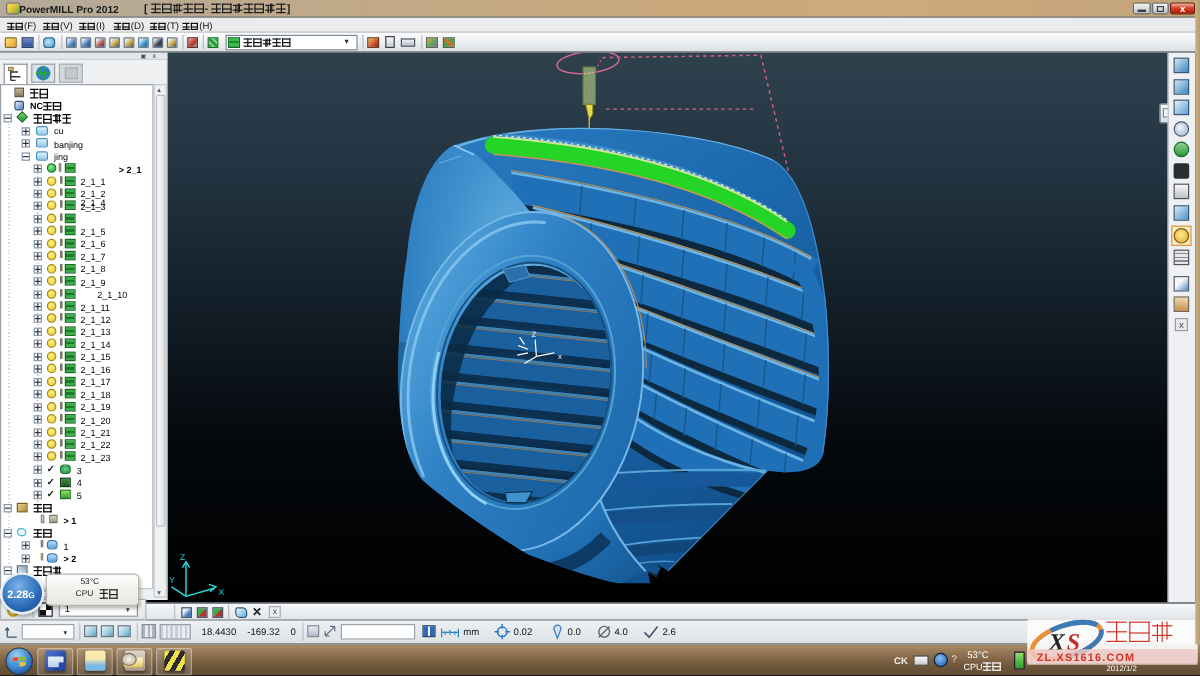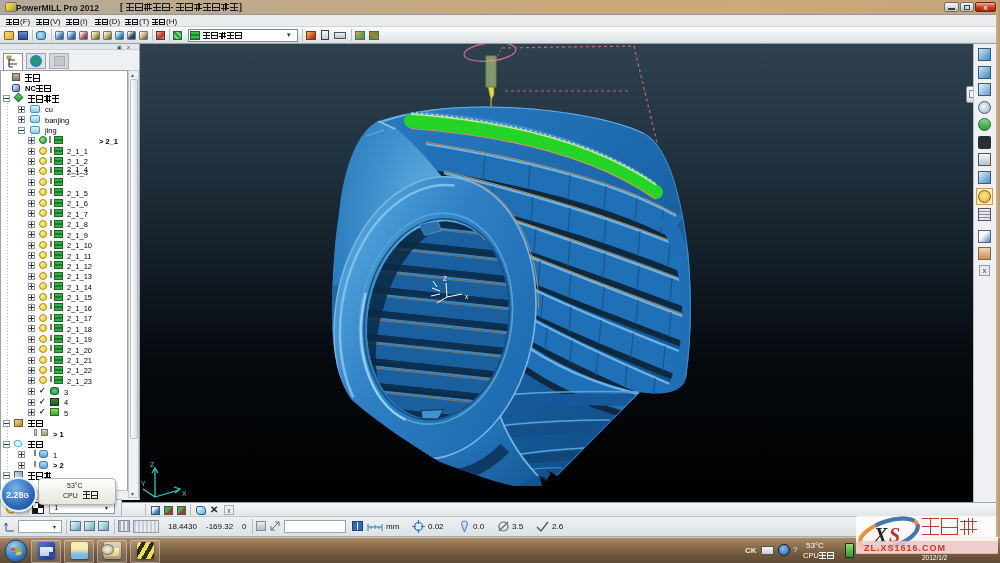--- a/index.html
+++ b/index.html
@@ -189,21 +189,21 @@
     <i class="ab" style="left:38px;top:160.0999999999999px;width:8px;height:8px;background:radial-gradient(circle at 40% 35%,#ffef8a,#e8c820);border-radius:50%;border:1px solid #a88a10;"></i>
     <i class="ab" style="left:49px;top:160.0999999999999px;width:2px;height:6px;background:#b8b2aa;border:1px solid #776;"></i>
     <i class="ab" style="left:53px;top:160.0999999999999px;width:9px;height:8px;background:repeating-linear-gradient(#35b045 0 2px,#1a7a2a 2px 4px);border:1px solid #156a20;"></i>
     <span class="ab tx" style="left:66px;top:160.5999999999999px;font-size:7.5px;color:#000;">2_1_9</span>
     <i class="ab" style="left:27px;top:171.5499999999999px;width:7px;height:7px;background:#fff;border:1px solid #8899aa;"></i>
     <i class="ab" style="left:28px;top:174.5499999999999px;width:5px;height:1px;background:#334;"></i>
     <i class="ab" style="left:30px;top:172.5499999999999px;width:1px;height:5px;background:#334;"></i>
     <i class="ab" style="left:38px;top:170.5499999999999px;width:8px;height:8px;background:radial-gradient(circle at 40% 35%,#ffef8a,#e8c820);border-radius:50%;border:1px solid #a88a10;"></i>
     <i class="ab" style="left:49px;top:170.5499999999999px;width:2px;height:6px;background:#b8b2aa;border:1px solid #776;"></i>
     <i class="ab" style="left:53px;top:170.5499999999999px;width:9px;height:8px;background:repeating-linear-gradient(#35b045 0 2px,#1a7a2a 2px 4px);border:1px solid #156a20;"></i>
-    <span class="ab tx" style="left:66px;top:171.0499999999999px;font-size:7.5px;color:#000;">2_1_10</span>
+    <span class="ab tx" style="left:80px;top:171.0499999999999px;font-size:7.5px;color:#000;">2_1_10</span>
     <i class="ab" style="left:27px;top:181.9999999999999px;width:7px;height:7px;background:#fff;border:1px solid #8899aa;"></i>
     <i class="ab" style="left:28px;top:184.9999999999999px;width:5px;height:1px;background:#334;"></i>
     <i class="ab" style="left:30px;top:182.9999999999999px;width:1px;height:5px;background:#334;"></i>
     <i class="ab" style="left:38px;top:180.9999999999999px;width:8px;height:8px;background:radial-gradient(circle at 40% 35%,#ffef8a,#e8c820);border-radius:50%;border:1px solid #a88a10;"></i>
     <i class="ab" style="left:49px;top:180.9999999999999px;width:2px;height:6px;background:#b8b2aa;border:1px solid #776;"></i>
     <i class="ab" style="left:53px;top:180.9999999999999px;width:9px;height:8px;background:repeating-linear-gradient(#35b045 0 2px,#1a7a2a 2px 4px);border:1px solid #156a20;"></i>
     <span class="ab tx" style="left:66px;top:181.4999999999999px;font-size:7.5px;color:#000;">2_1_11</span>
     <i class="ab" style="left:27px;top:192.44999999999987px;width:7px;height:7px;background:#fff;border:1px solid #8899aa;"></i>
     <i class="ab" style="left:28px;top:195.44999999999987px;width:5px;height:1px;background:#334;"></i>
     <i class="ab" style="left:30px;top:193.44999999999987px;width:1px;height:5px;background:#334;"></i>
@@ -622,21 +622,21 @@
     </svg>
     <span class="ab tx" style="left:428px;top:5px;font-size:8px;color:#111;">0.02</span>
     <svg width="11" height="13" style="position:absolute;left:459px;top:3px;">
       <path d="M5.5 1 a3 3 0 0 1 3 3 l-3 8 l-3 -8 a3 3 0 0 1 3 -3" fill="#cfe4f4" stroke="#3a7ab8" stroke-width="1"></path>
     </svg>
     <span class="ab tx" style="left:473px;top:5px;font-size:8px;color:#111;">0.0</span>
     <svg width="13" height="13" style="position:absolute;left:497px;top:3px;">
       <circle cx="6.5" cy="6.5" r="4.5" fill="none" stroke="#667" stroke-width="1.2"></circle>
       <path d="M2 11 L11 2" stroke="#667" stroke-width="1.2"></path>
     </svg>
-    <span class="ab tx" style="left:512px;top:5px;font-size:8px;color:#111;">3.5</span>
+    <span class="ab tx" style="left:512px;top:5px;font-size:8px;color:#111;">4.0</span>
     <svg width="13" height="12" style="position:absolute;left:536px;top:4px;">
       <path d="M1 6 l4 4 l7 -9" fill="none" stroke="#557" stroke-width="1.4"></path>
     </svg>
     <span class="ab tx" style="left:552px;top:5px;font-size:8px;color:#111;">2.6</span>
   </div>
 <div class="ab" style="left:0;top:537px;width:1000px;height:26px;background:linear-gradient(#a88a66 0%,#8a6d4c 35%,#6d553a 70%,#5f4a33 100%);border-top:1px solid #d4c0a4;">
 <svg width="26" height="26" style="position:absolute;left:3px;top:0px;">
 <circle cx="13" cy="13" r="11" fill="url(#orbG)" stroke="#2a3a52" stroke-width="1"></circle>
 <defs>
         <radialGradient id="orbG" cx="0.4" cy="0.3" r="0.9">

